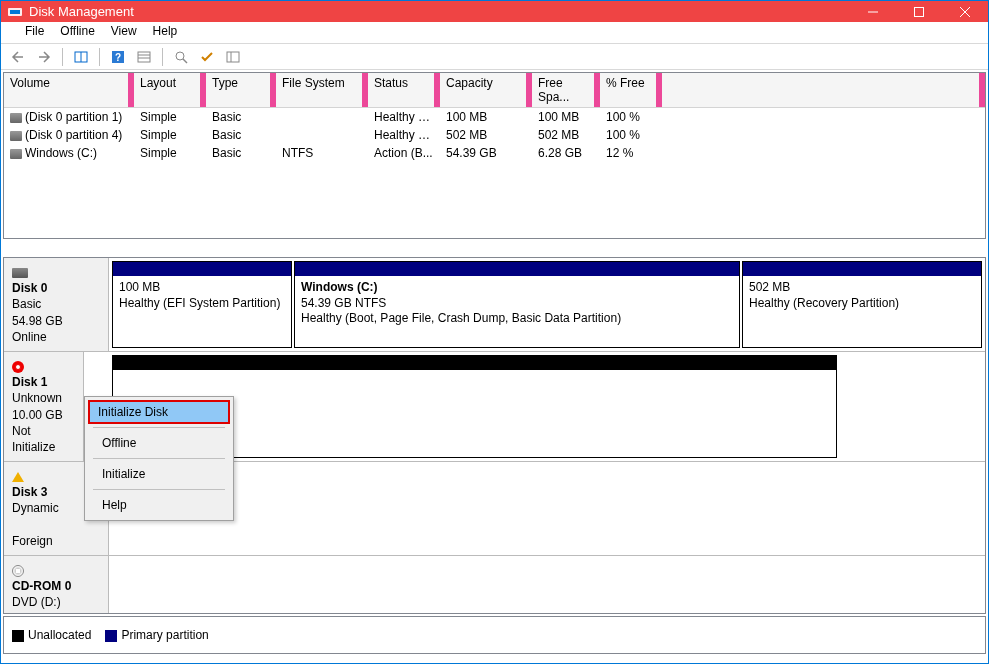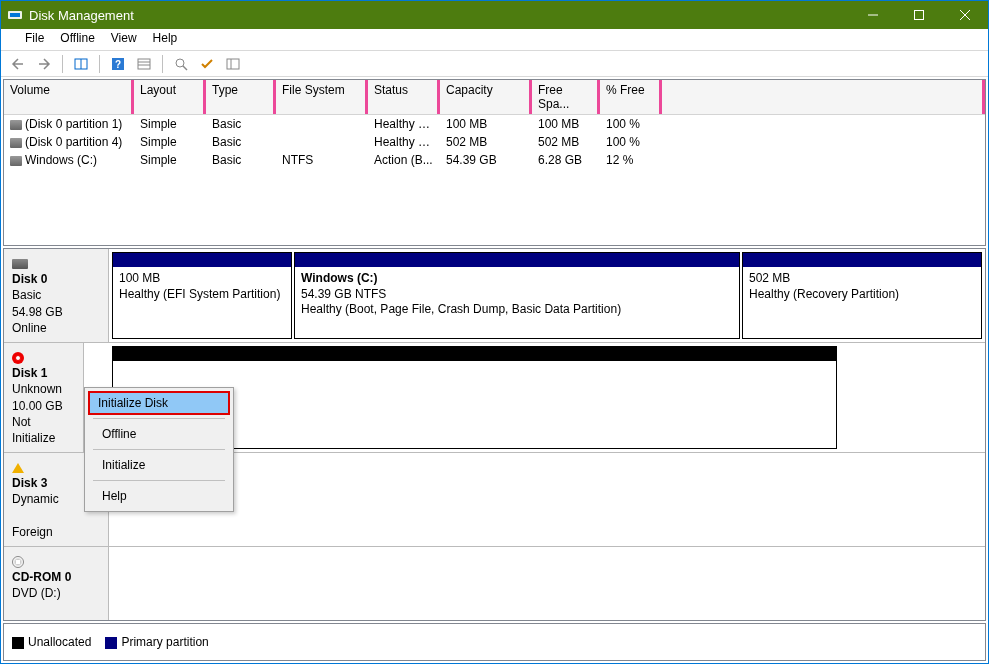--- a/index.html
+++ b/index.html
@@ -1,36 +1,36 @@
 <!DOCTYPE html>
 <html><head>
 <meta charset="utf-8">
 <style>
 * { box-sizing: border-box; margin: 0; padding: 0; }
 body { font-family: "Segoe UI", Tahoma, sans-serif; font-size: 12px; background: #fff; width: 989px; height: 664px; overflow: hidden; border: 1px solid #0078d7; }
-.titlebar { background: #4d7c0f; color: #fff; height: 28px; display: flex; align-items: center; padding-left: 6px; }
+.titlebar { background: #ef4444; color: #fff; height: 21px; display: flex; align-items: center; padding-left: 6px; }
 .titlebar .icon { width: 16px; height: 16px; margin-right: 6px; }
 .titlebar .title { flex: 1; font-size: 13px; }
 .titlebar .wbtns { display: flex; }
 .titlebar .wbtn { width: 46px; height: 28px; display: flex; align-items: center; justify-content: center; }
 .menubar { height: 22px; display: flex; align-items: flex-start; padding: 0 16px; border-bottom: 1px solid #d9d9d9; }
 .menubar .mitem { padding: 2px 8px; cursor: default; }
 .toolbar { height: 26px; display: flex; align-items: center; padding: 0 6px; border-bottom: 1px solid #d9d9d9; gap: 4px; }
 .tbtn { width: 22px; height: 22px; display: flex; align-items: center; justify-content: center; }
 .tsep { width: 1px; height: 18px; background: #c0c0c0; margin: 0 3px; }
 .content { display: flex; flex-direction: column; height: calc(664px - 28px - 22px - 26px - 2px); }
 
 .vollist { border: 1px solid #828790; margin: 2px; }
 .vheader { display: flex; background: #fff; border-bottom: 1px solid #d4d4d4; }
-.vhcell { padding: 3px 6px; border-right: 3px solid #ec4899; font-weight: normal; background: #f5f5f5; position: relative; }
+.vhcell { padding: 3px 6px; border-right: 6px solid #ec4899; font-weight: normal; background: #f5f5f5; position: relative; }
 .vrow { display: flex; }
 .vcell { padding: 2px 6px; white-space: nowrap; overflow: hidden; text-overflow: ellipsis; }
 .vicon { display: inline-block; width: 12px; height: 10px; background: linear-gradient(#999,#666); margin-right: 3px; vertical-align: middle; border-radius: 1px; }
 
-.graphical { flex: 1; border: 1px solid #828790; margin: 0 2px 2px; overflow-y: scroll; position: relative; }
+.graphical { flex: 1; border: 1px solid #828790; margin: 16px 2px 2px; overflow-y: scroll; position: relative; }
 .disk-row { display: flex; border-bottom: 1px solid #bbb; min-height: 90px; }
 .disk-row.short { min-height: 75px; }
 .disk-label { width: 105px; padding: 6px 8px; background: #f0f0f0; border-right: 1px solid #bbb; font-size: 12px; line-height: 1.35; }
 .disk-label b { display: block; }
 .disk-parts { flex: 1; display: flex; padding: 3px; gap: 2px; }
 .part { border: 1px solid #000; display: flex; flex-direction: column; }
 .part .pbar { height: 14px; background: #00007f; }
 .part .pbar.black { background: #000; }
 .part .pbody { padding: 4px 6px; font-size: 12px; line-height: 1.3; }
 .part .pbody b { display: block; }

